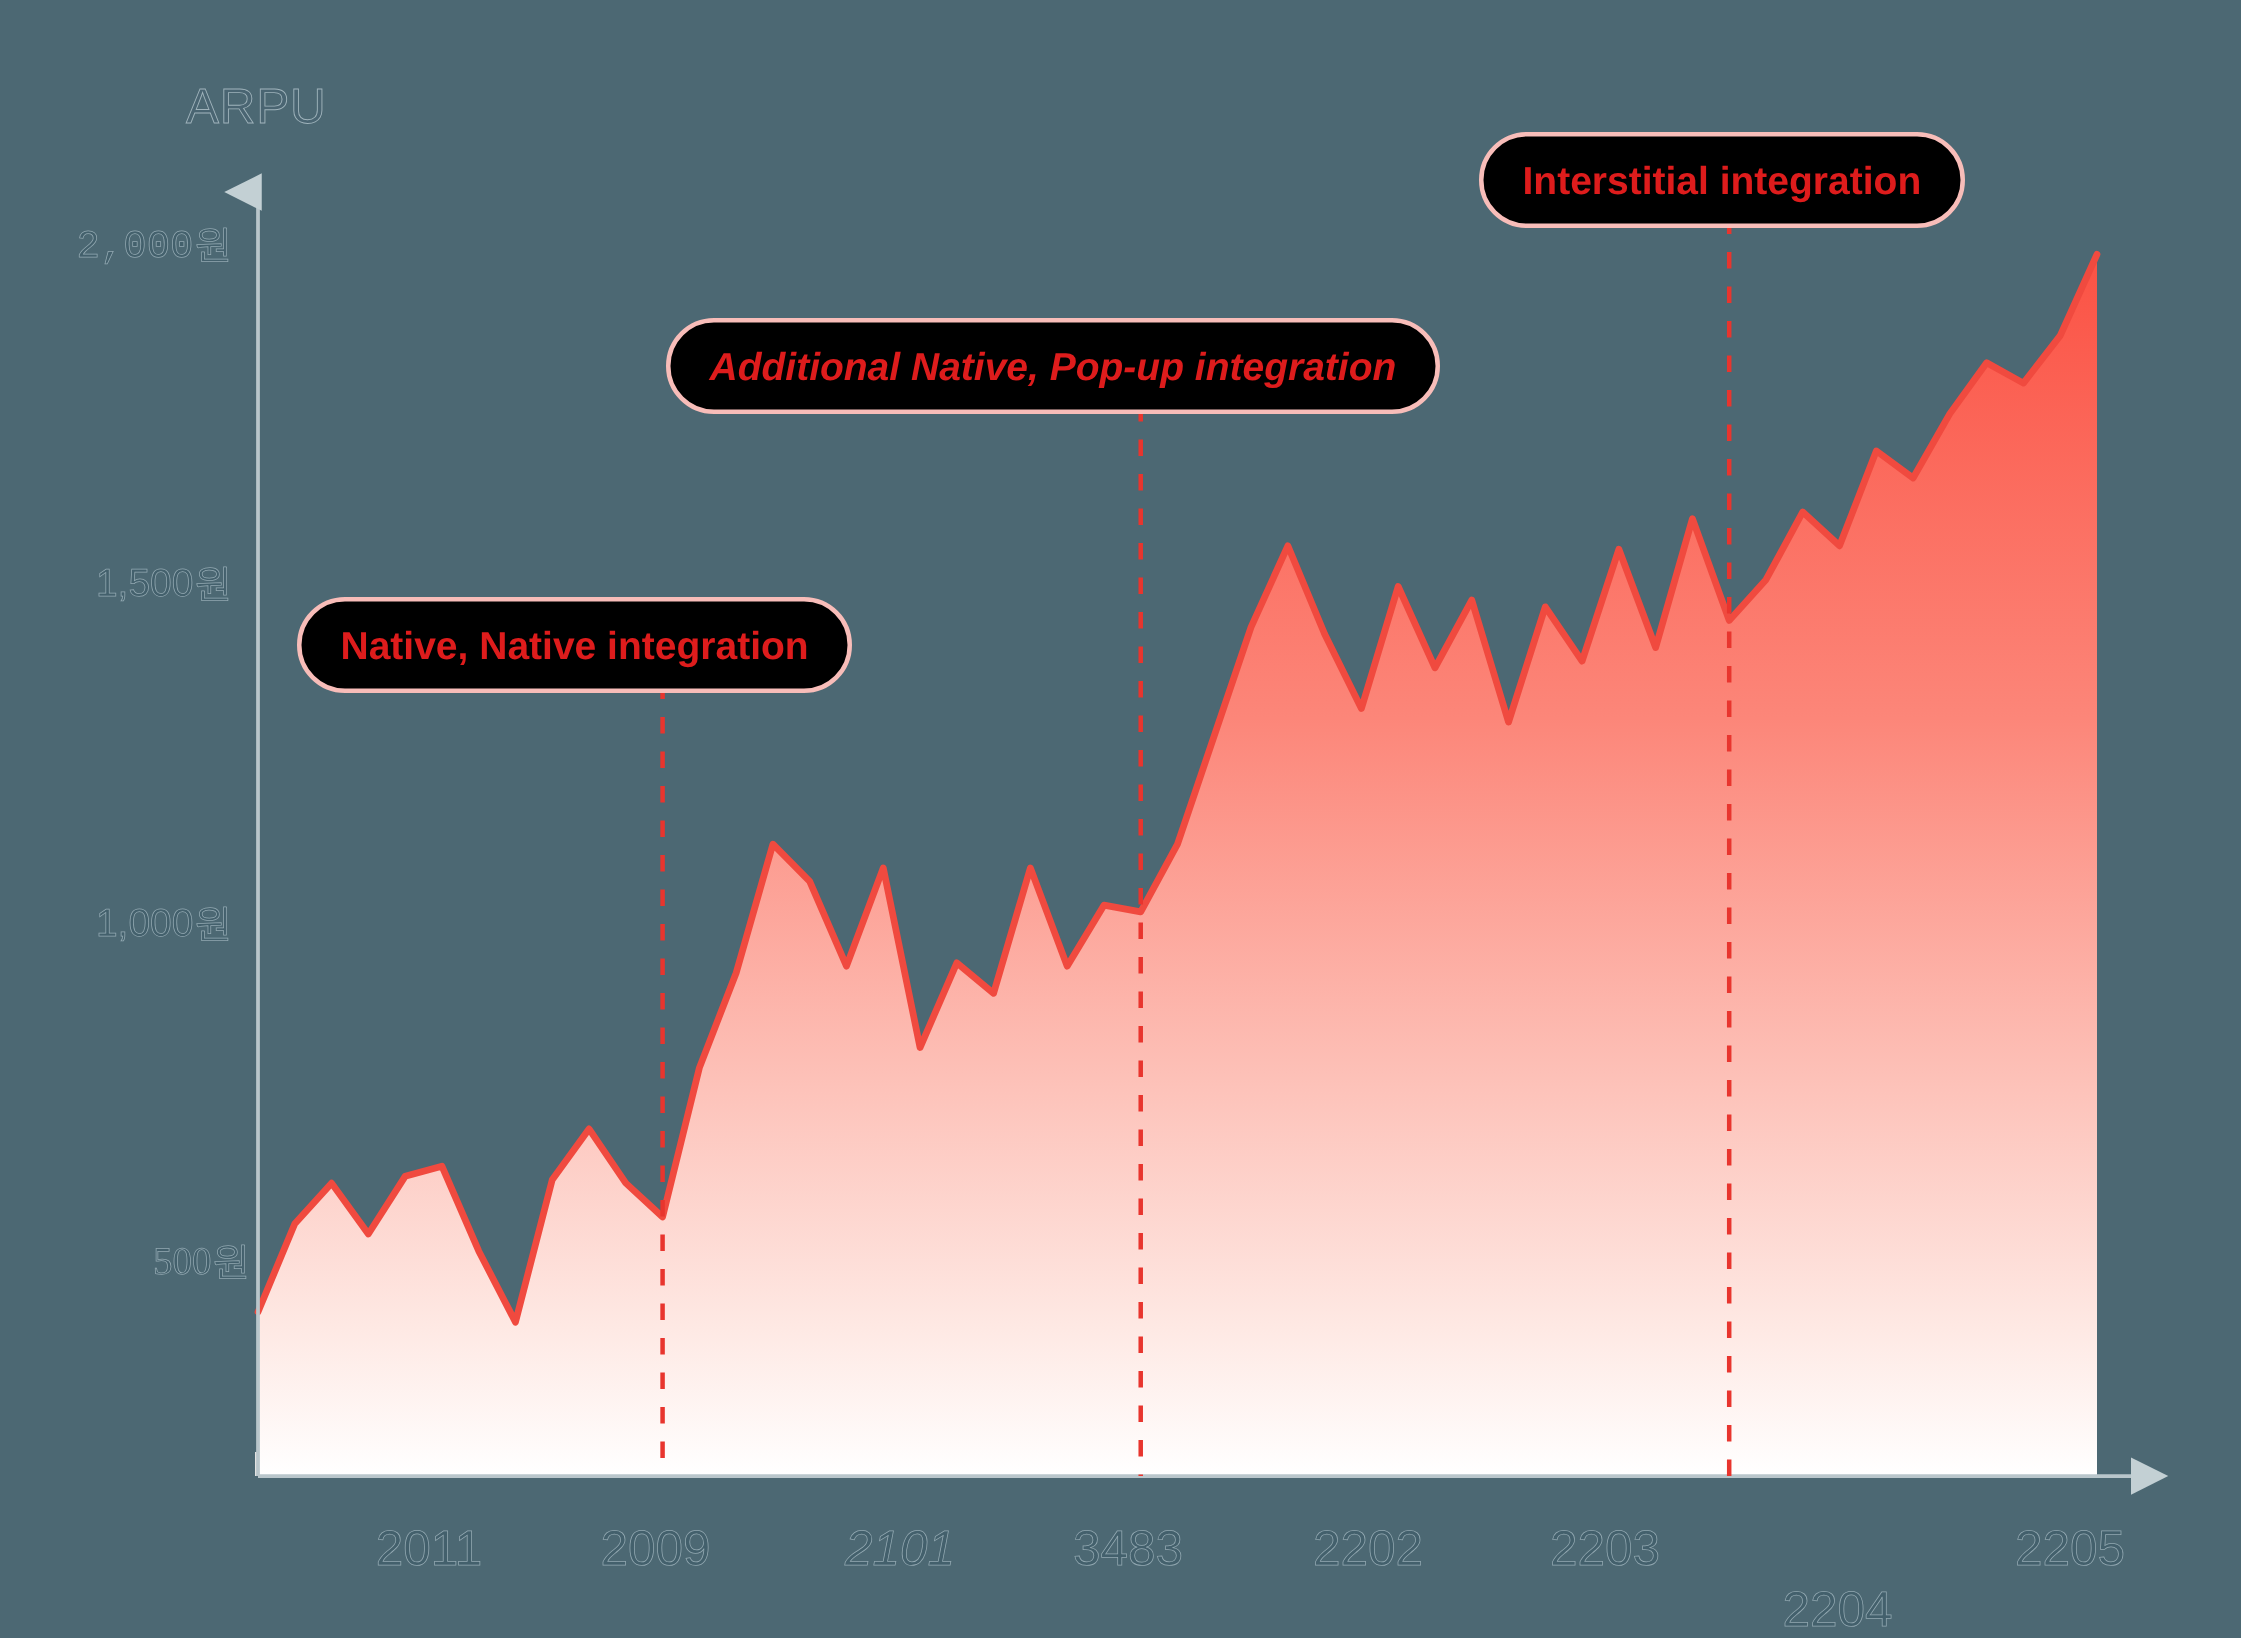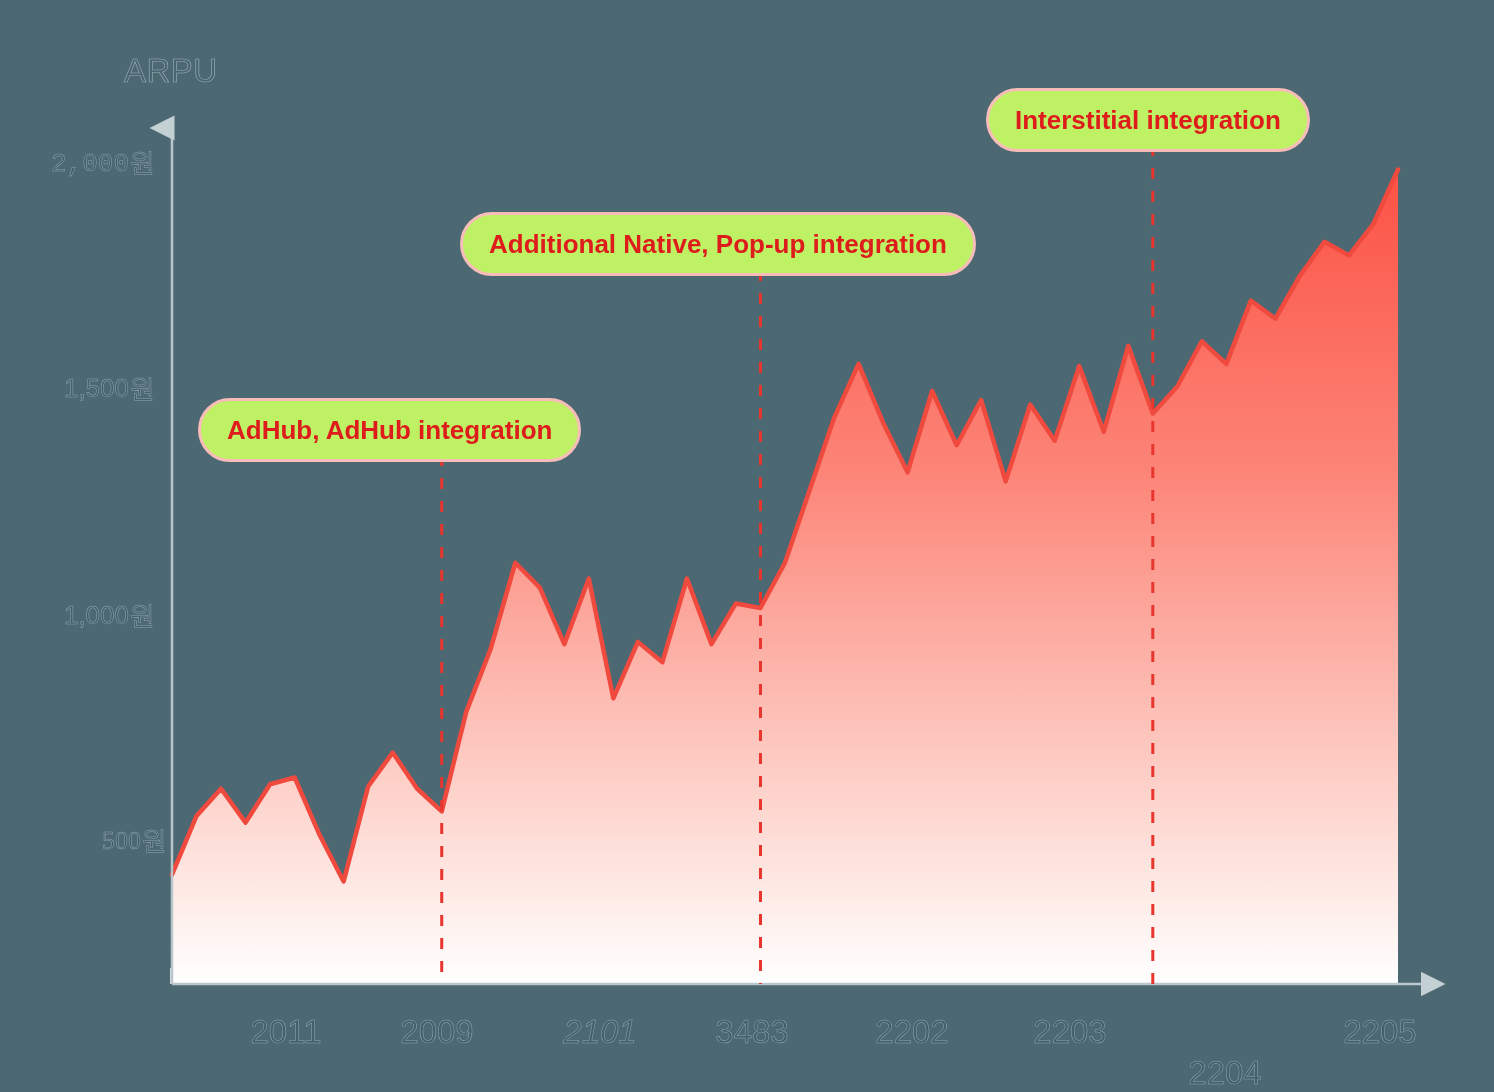--- a/index.html
+++ b/index.html
@@ -48,21 +48,21 @@
   .xtick {
     position: absolute;
     color: #43606c;
     font-size: 33px;
     text-align: center;
     white-space: nowrap;
     -webkit-text-stroke: 0.5px #93a9b2;
   }
   .pill {
     position: absolute;
-    background: #bef264;
+    background: #000000;
     border: 3px solid #f8bdb9;
     border-radius: 40px;
     color: #de1c1c;
     font-size: 26px;
     font-weight: bold;
     line-height: 1;
     padding: 16px 26px;
     white-space: nowrap;
     box-sizing: border-box;
     display: flex;
@@ -118,17 +118,17 @@
 
   <div class="xtick" style="left:226px; top:1013px; width:120px;">2011</div>
   <div class="xtick" style="left:377px; top:1013px; width:120px;">2009</div>
   <div class="xtick" style="left:540px; top:1013px; width:120px;font-style:italic;">2101</div>
   <div class="xtick" style="left:692px; top:1013px; width:120px;">3483</div>
   <div class="xtick" style="left:852px; top:1013px; width:120px;">2202</div>
   <div class="xtick" style="left:1010px; top:1013px; width:120px;">2203</div>
   <div class="xtick" style="left:1165px; top:1028px; width:120px;margin-top:26px;">2204</div>
   <div class="xtick" style="left:1320px; top:1013px; width:120px;">2205</div>
 
-  <div class="pill" style="left:198px; top:398px;">AdHub, AdHub integration</div>
-  <div class="pill" style="left:460px; top:212px;">Additional Native, Pop-up integration</div>
+  <div class="pill" style="left:198px; top:398px;">Native, Native integration</div>
+  <div class="pill" style="left:444px; top:212px;font-style:italic;">Additional Native, Pop-up integration</div>
   <div class="pill" style="left:986px; top:88px;">Interstitial integration</div>
 
 </div>
 
 </body></html>

